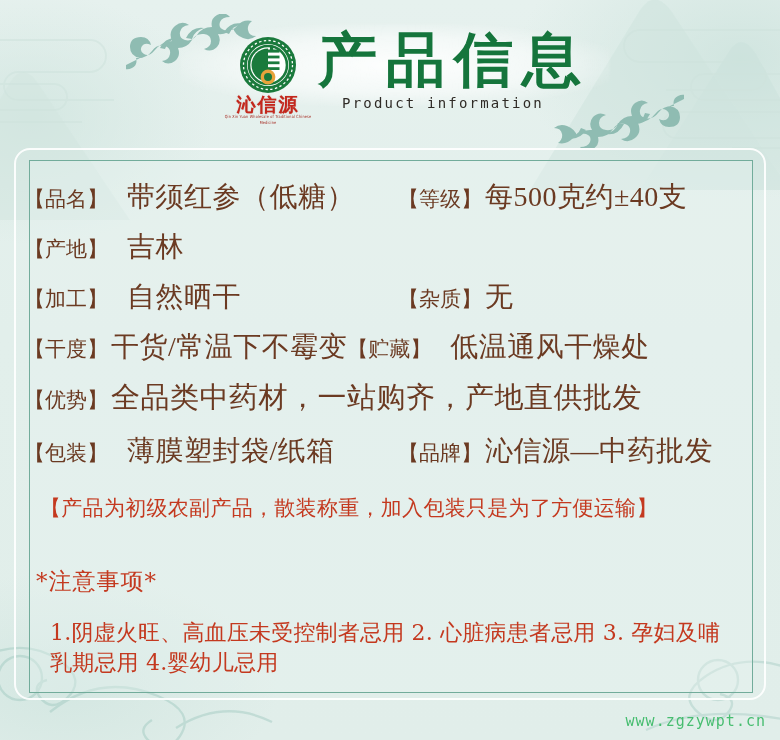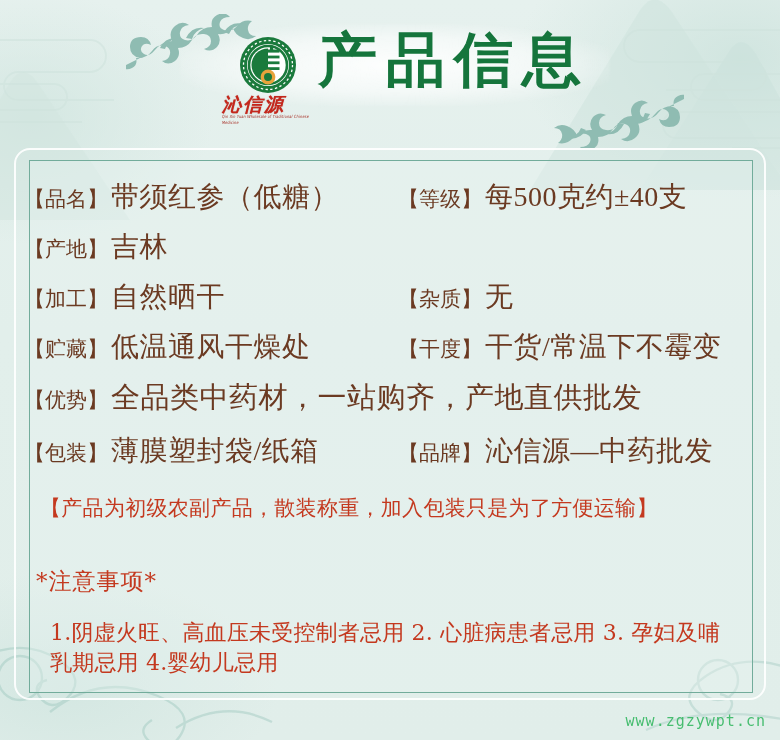--- a/index.html
+++ b/index.html
@@ -59,21 +59,21 @@
     position: absolute;
     pointer-events: none;
   }
   .vine svg { display: block; }
 
   .logo-wrap {
     position: absolute;
     left: 222px;
     top: 36px;
     width: 92px;
-    font-style: italic;
+    text-align: center;
   }
   .seal {
     width: 58px;
     height: 58px;
     margin: 0 auto;
   }
   .brand-cn {
     margin-top: 1px;
     font-size: 19px;
     font-weight: 700;
@@ -147,21 +147,21 @@
     display: flex;
     align-items: baseline;
     height: 50px;
     color: #6b3a22;
   }
   .cell {
     display: flex;
     align-items: baseline;
     white-space: nowrap;
   }
-  .cell-a { width: 374px; }
+  .cell-a { width: 374px; gap: 16px; }
   .lbl {
     font-size: 21px;
     letter-spacing: 0px;
     color: #6b3a22;
     font-family: "DejaVu Serif", "Liberation Serif", serif;
   }
   .val {
     font-size: 28px;
     letter-spacing: 0.5px;
     color: #6b3a22;
@@ -308,20 +308,21 @@
           <circle cx="29" cy="41" r="7.4" fill="#e8a33c"></circle>
           <circle cx="29" cy="41" r="4" fill="#1a7a3c"></circle>
         </svg>
       </div>
       <div class="brand-cn">沁信源</div>
       <div class="brand-en">Qin Xin Yuan Wholesale of Traditional Chinese Medicine</div>
     </div>
 
     <div class="title-block">
       <div class="title-cn">产品信息</div>
+      <div class="title-en">Product information</div>
     </div>
   </div>
 
   <div class="card-outer"></div>
   <div class="card-inner"></div>
 
   <div class="specs">
 
     <div class="spec-row">
       <div class="cell cell-a">
@@ -346,28 +347,28 @@
         <span class="lbl">【加工】</span>
         <span class="val">自然晒干</span>
       </div>
       <div class="cell">
         <span class="lbl">【杂质】</span>
         <span class="val">无</span>
       </div>
     </div>
 
     <div class="spec-row">
+      <div class="cell">
+        <span class="lbl">【干度】</span>
+        <span class="val">干货/常温下不霉变</span>
+      </div>
       <div class="cell cell-a">
         <span class="lbl">【贮藏】</span>
         <span class="val">低温通风干燥处</span>
       </div>
-      <div class="cell">
-        <span class="lbl">【干度】</span>
-        <span class="val">干货/常温下不霉变</span>
-      </div>
     </div>
 
     <div class="spec-row spec-row-wide">
       <div class="cell">
         <span class="lbl">【优势】</span>
         <span class="val">全品类中药材，一站购齐，产地直供批发</span>
       </div>
     </div>
 
     <div class="spec-row">

